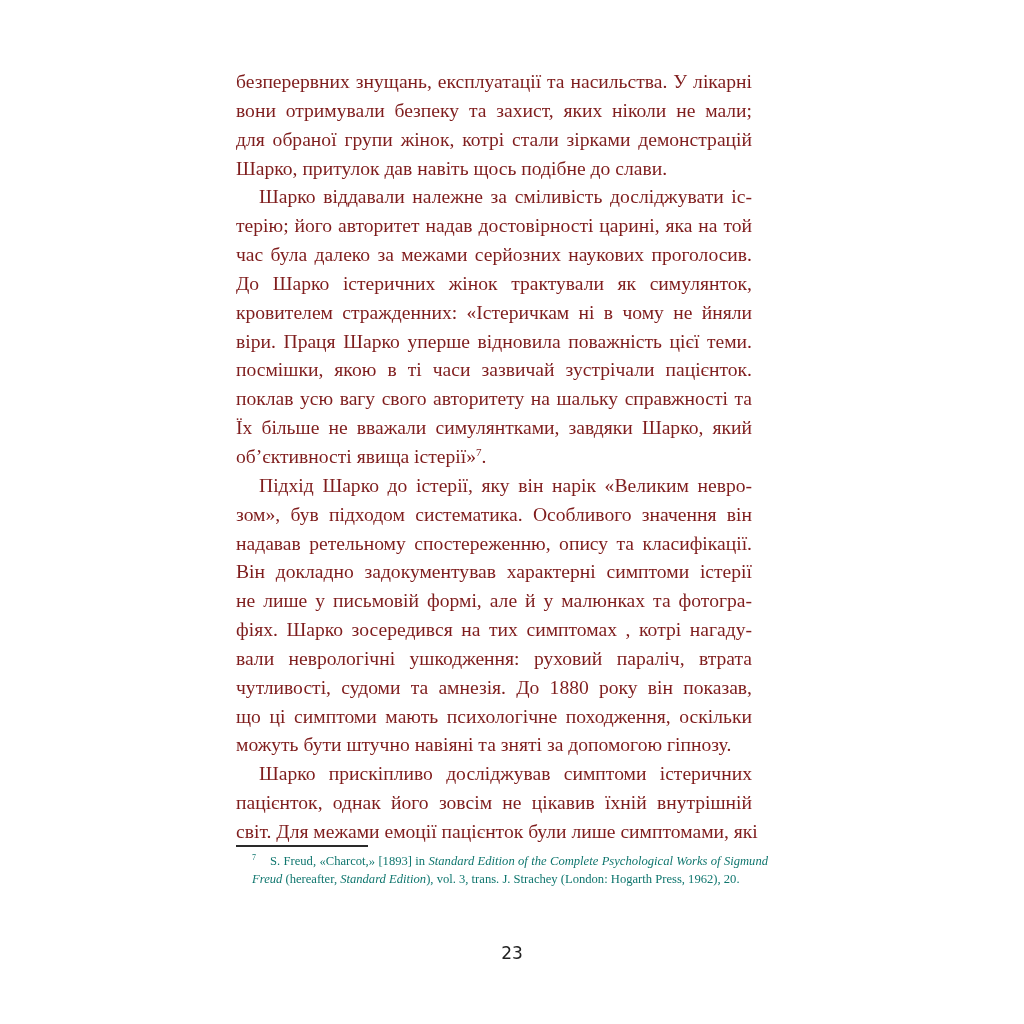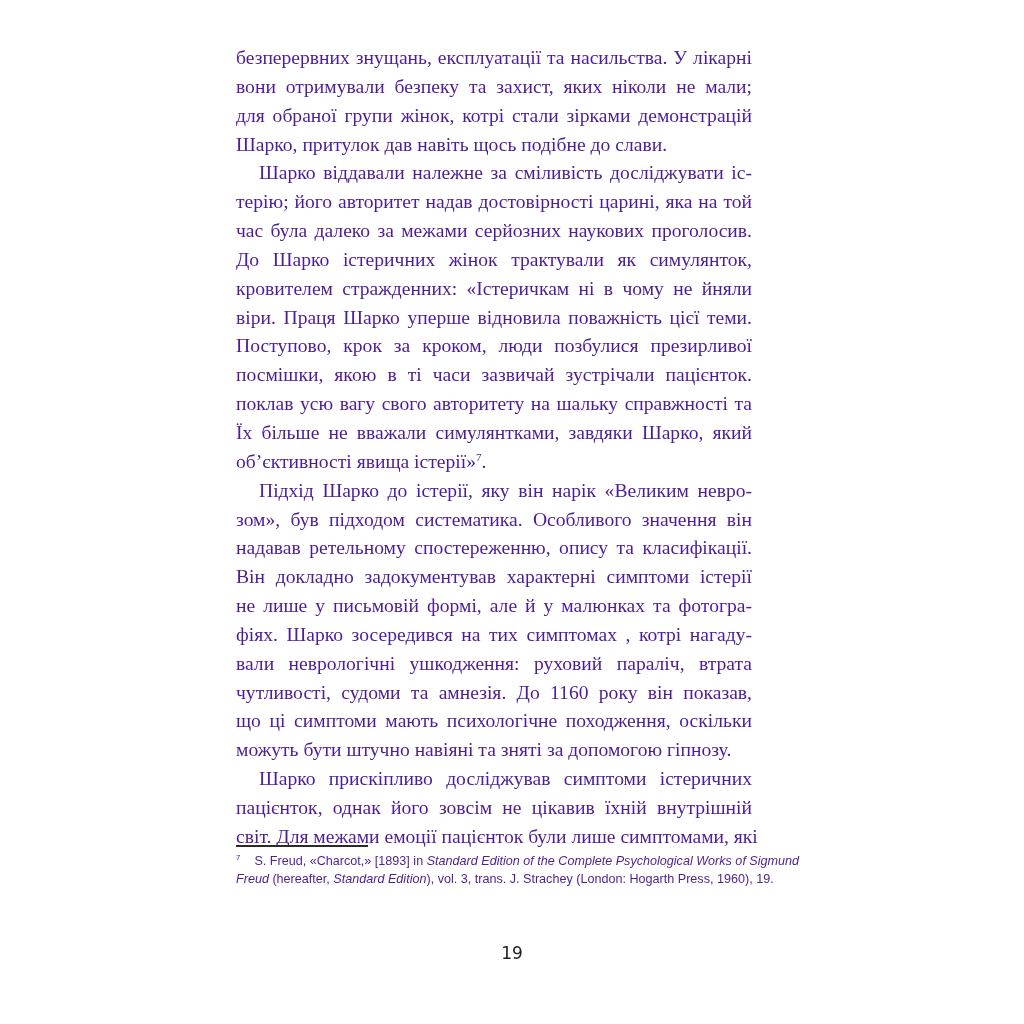--- a/index.html
+++ b/index.html
@@ -1,31 +1,31 @@
 <!DOCTYPE html>
 <html><head>
 <meta charset="utf-8">
 <style>
   html, body { margin:0; padding:0; background:#ffffff; }
   body { width:1024px; height:1024px; position:relative; overflow:hidden; }
   .page { position:absolute; left:0; top:0; width:1024px; height:1024px; background:#fff; }
   .body-text {
-    position:absolute; left:236px; top:44px; width:516px;
+    position:absolute; left:236px; top:68px; width:516px;
     font-family:"Liberation Serif", "DejaVu Serif", serif;
-    font-size:19.6px; line-height:28.85px; color:#4c1d95;
+    font-size:19.6px; line-height:28.85px; color:#7f1d1d;
   }
   .line { display:block; white-space:nowrap; text-align:justify; text-align-last:justify; height:28.85px; overflow:visible; }
   .line.last { text-align-last:left; }
   .line.indent { padding-left:23px; }
   sup.fnref { font-size:11px; line-height:0; vertical-align:7px; }
   .rule { position:absolute; left:236px; top:845px; width:132px; height:1.6px; background:#2a2a2a; }
   .footnote {
-    position:absolute; left:236px; top:852px; width:516px;
-    font-family:Liberation Sans, sans-serif;
-    font-size:12.6px; line-height:18px; color:#4c1d95;
+    position:absolute; left:252px; top:852px; width:516px;
+    font-family:Liberation Serif, serif;
+    font-size:12.6px; line-height:18px; color:#0f766e;
   }
   .fn-line { display:block; white-space:nowrap; text-align:justify; text-align-last:justify; }
   .fn-line.last { text-align-last:left; }
   .fn-num { font-size:8px; vertical-align:5px; line-height:0; margin-right:14px; }
   .page-number {
     position:absolute; left:0; width:1024px; top:943px; text-align:center;
     font-family:"DejaVu Sans", "Liberation Sans", sans-serif; font-size:17px; color:#222;
   }
 </style>
 </head>
@@ -36,41 +36,40 @@
     <span class="line">безперервних знущань, експлуатації та насильства. У лікарні</span>
     <span class="line">вони отримували безпеку та захист, яких ніколи не мали;</span>
     <span class="line">для обраної групи жінок, котрі стали зірками демонстрацій</span>
     <span class="line last">Шарко, притулок дав навіть щось подібне до слави.</span>
     <span class="line indent">Шарко віддавали належне за сміливість досліджувати іс-</span>
     <span class="line">терію; його авторитет надав достовірності царині, яка на той</span>
     <span class="line">час була далеко за межами серйозних наукових проголосив.</span>
     <span class="line">До Шарко істеричних жінок трактували як симулянток,</span>
     <span class="line">кровителем стражденних: «Істеричкам ні в чому не йняли</span>
     <span class="line">віри. Праця Шарко уперше відновила поважність цієї теми.</span>
-    <span class="line">Поступово, крок за кроком, люди позбулися презирливої</span>
     <span class="line">посмішки, якою в ті часи зазвичай зустрічали пацієнток.</span>
     <span class="line">поклав усю вагу свого авторитету на шальку справжності та</span>
     <span class="line">Їх більше не вважали симулянтками, завдяки Шарко, який</span>
     <span class="line last"><span>об’єктивності явища істерії»</span><sup class="fnref">7</sup><span>.</span></span>
     <span class="line indent">Підхід Шарко до істерії, яку він нарік «Великим невро-</span>
     <span class="line">зом», був підходом систематика. Особливого значення він</span>
     <span class="line">надавав ретельному спостереженню, опису та класифікації.</span>
     <span class="line">Він докладно задокументував характерні симптоми істерії</span>
     <span class="line">не лише у письмовій формі, але й у малюнках та фотогра-</span>
     <span class="line">фіях. Шарко зосередився на тих симптомах , котрі нагаду-</span>
     <span class="line">вали неврологічні ушкодження: руховий параліч, втрата</span>
-    <span class="line">чутливості, судоми та амнезія. До 1160 року він показав,</span>
+    <span class="line">чутливості, судоми та амнезія. До 1880 року він показав,</span>
     <span class="line">що ці симптоми мають психологічне походження, оскільки</span>
     <span class="line last">можуть бути штучно навіяні та зняті за допомогою гіпнозу.</span>
     <span class="line indent">Шарко прискіпливо досліджував симптоми істеричних</span>
     <span class="line">пацієнток, однак його зовсім не цікавив їхній внутрішній</span>
     <span class="line">світ. Для межами емоції пацієнток були лише симптомами, які</span>
   </div>
 
   <div class="rule"></div>
 
   <div class="footnote">
     <span class="fn-line"><span class="fn-num">7</span><span>S. Freud, «Charcot,» [1893] in </span><i>Standard Edition of the Complete Psychological Works of Sigmund</i></span>
-    <span class="fn-line last"><i>Freud</i><span> (hereafter, </span><i>Standard Edition</i><span>), vol. 3, trans. J. Strachey (London: Hogarth Press, 1960), 19.</span></span>
+    <span class="fn-line last"><i>Freud</i><span> (hereafter, </span><i>Standard Edition</i><span>), vol. 3, trans. J. Strachey (London: Hogarth Press, 1962), 20.</span></span>
   </div>
 
-  <div class="page-number">19</div>
+  <div class="page-number">23</div>
 </div>
 
 </body></html>

